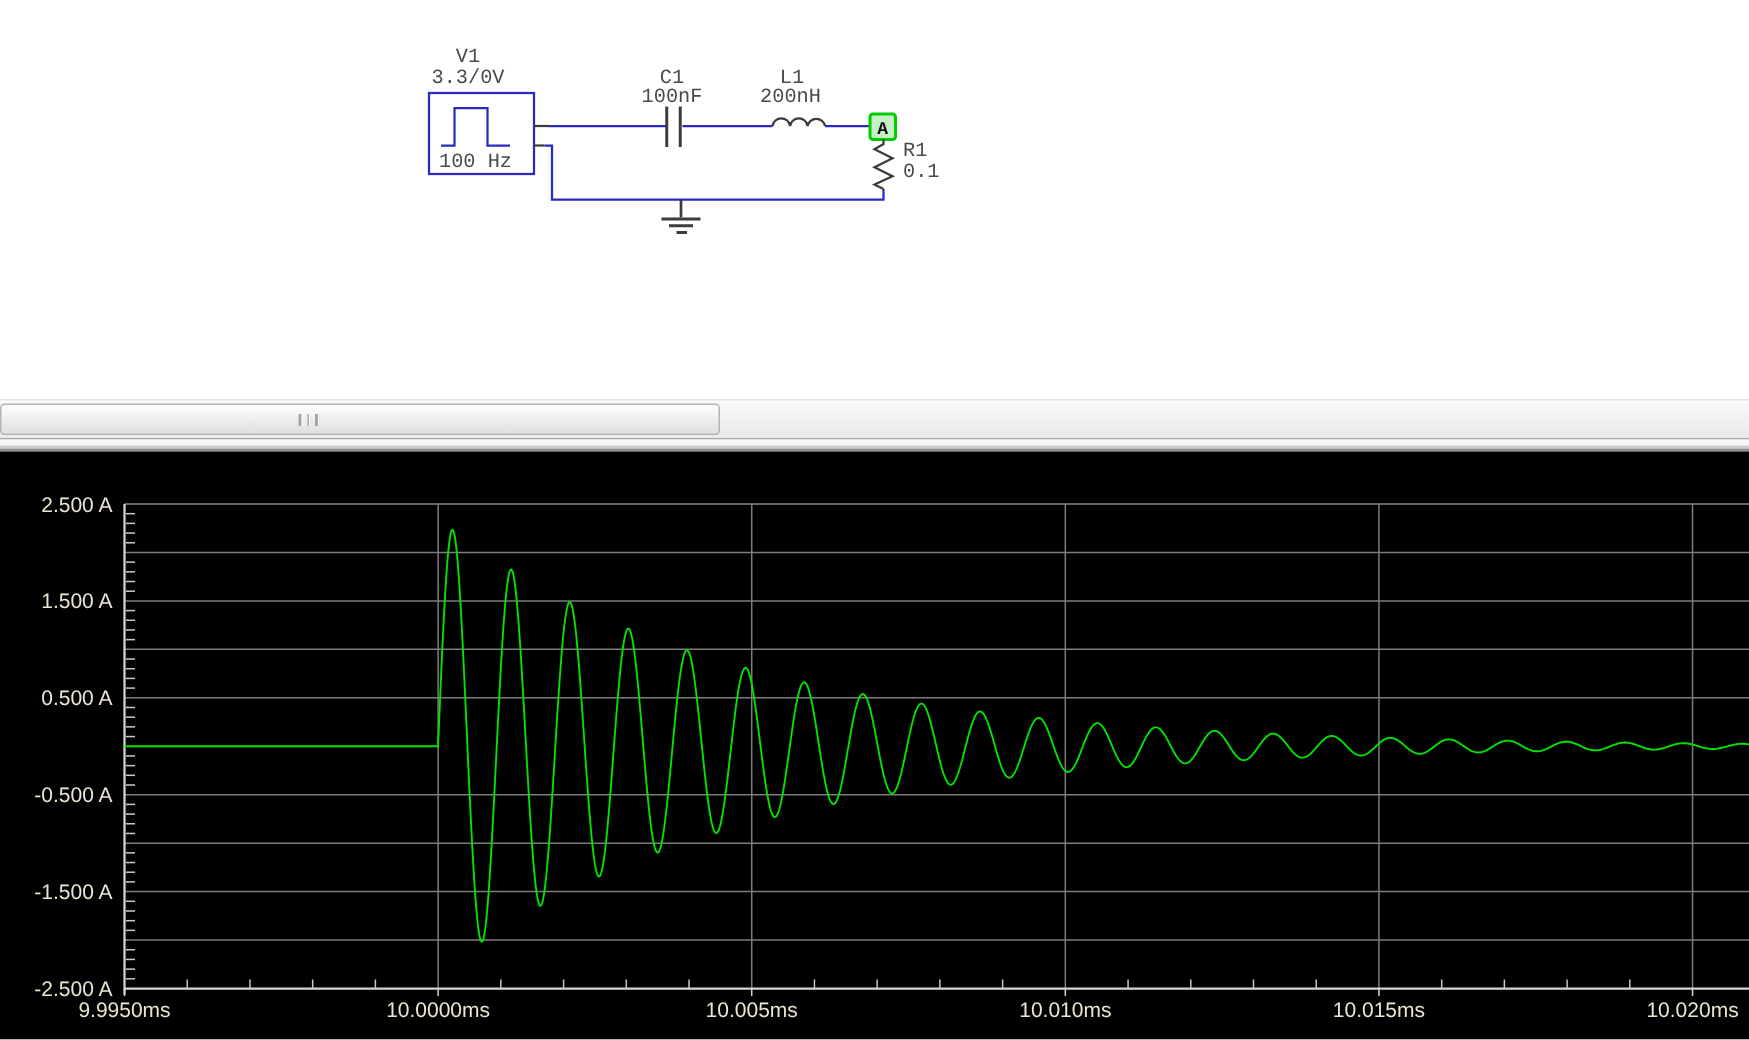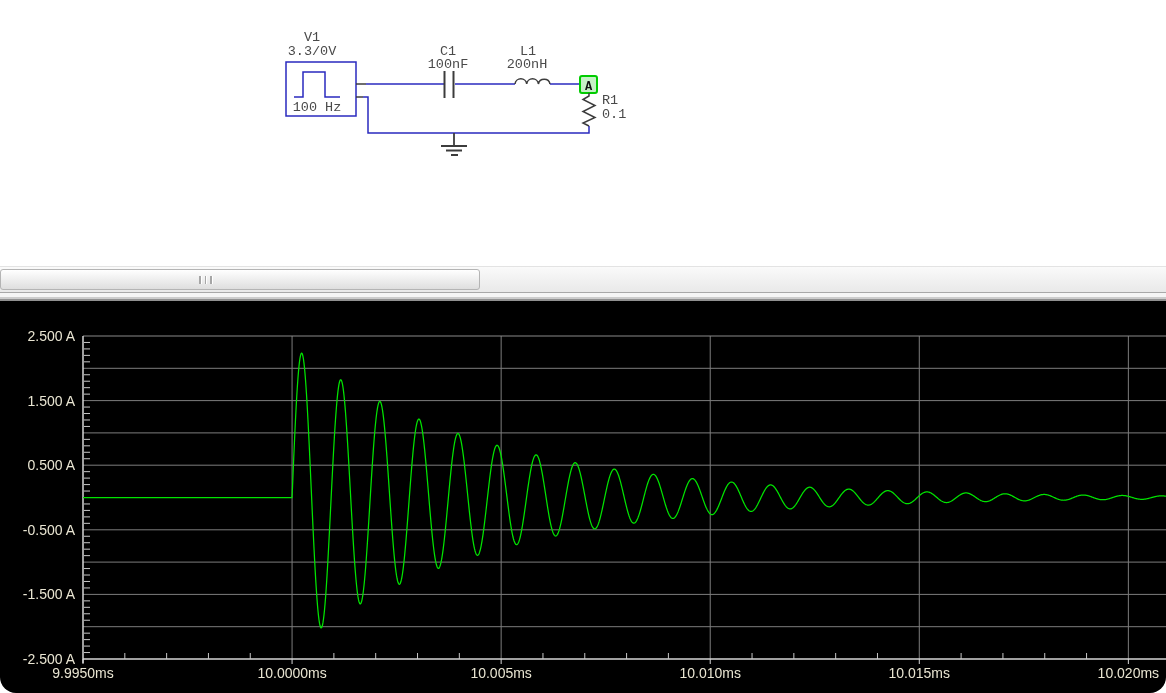--- a/index.html
+++ b/index.html
@@ -1,17 +1,17 @@
 <!DOCTYPE html>
 <html><head>
 <meta charset="utf-8">
 <style>
   html,body{margin:0;padding:0;background:#ffffff;}
   .app{position:relative;width:1166px;height:693px;overflow:hidden;background:#ffffff;
-       font-family:"Liberation Sans",sans-serif;border-radius:16px;}
+       font-family:"Liberation Sans",sans-serif;}
   
   .schematic{position:absolute;left:0;top:0;width:1166px;height:266px;background:#ffffff;}
   .schematic svg{display:block;}
   .sch-text{font-family:"Liberation Mono","DejaVu Sans Mono",monospace;font-size:13.5px;fill:#4a4a4a;}
   .probe-text{font-family:"Liberation Mono","DejaVu Sans Mono",monospace;font-size:12px;font-weight:bold;fill:#111111;}
   
   .scrollrow{position:absolute;left:0;top:266px;width:1166px;height:26px;
              background:linear-gradient(#fafafa,#e9e9e9);border-top:1px solid #e3e3e3;box-sizing:border-box;}
   .thumb{position:absolute;left:0;top:2px;width:480px;height:21px;
          background:linear-gradient(#ffffff,#dedede);border:1px solid #b4b4b4;border-radius:3px;box-sizing:border-box;}

